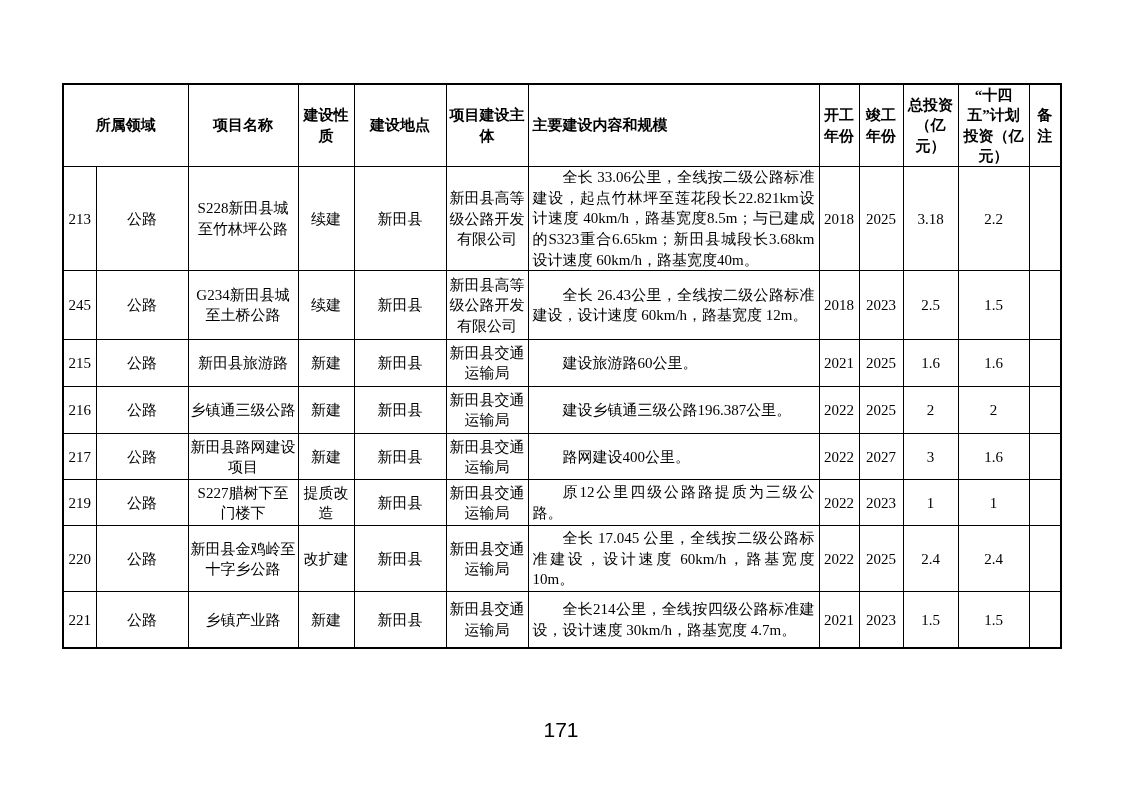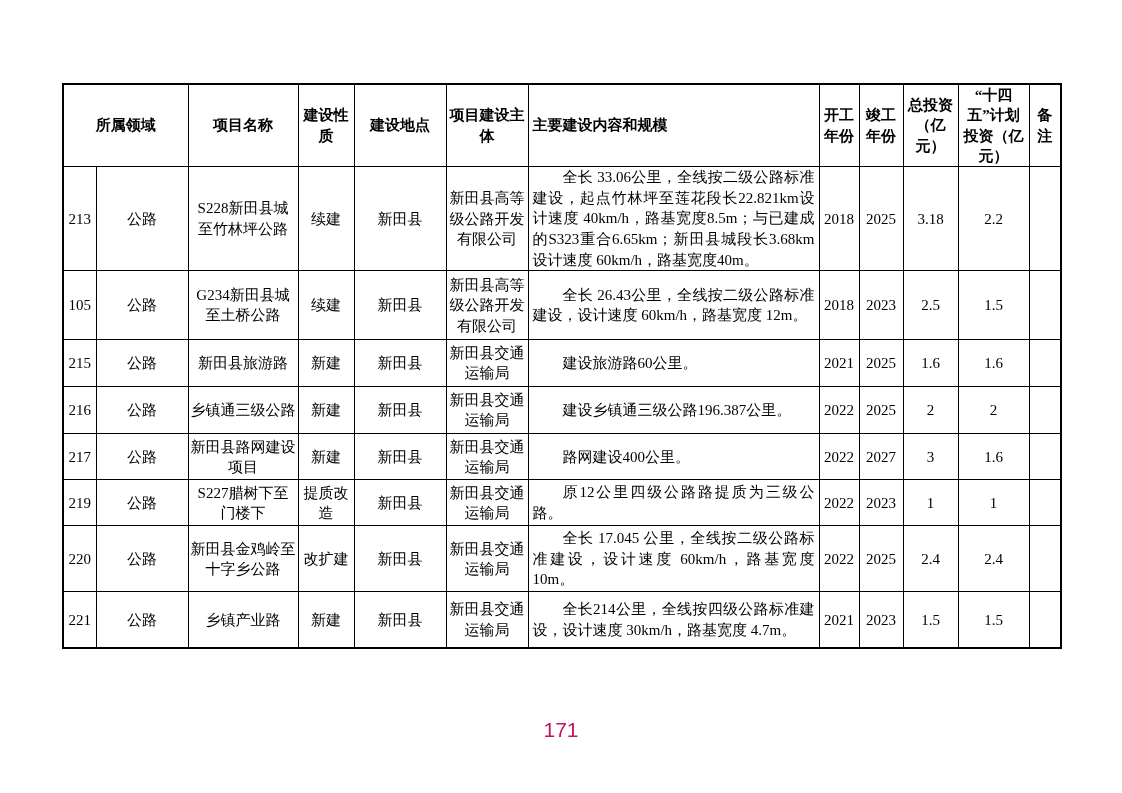--- a/index.html
+++ b/index.html
@@ -53,21 +53,21 @@
     line-height: 1.38;
   }
   .page-num {
     position: absolute;
     left: 0;
     right: 0;
     top: 718px;
     text-align: center;
     font-family: "Liberation Sans", "DejaVu Sans", sans-serif;
     font-size: 21px;
-    color: #be185d;
+    color: #000000;
   }
 </style>
 </head>
 <body>
 
 <div class="sheet">
 
   <table class="projects">
     <colgroup>
       <col style="width:33px">
@@ -107,21 +107,21 @@
           <td>新田县</td>
           <td>新田县高等级公路开发有限公司</td>
           <td class="content">全长 33.06公里，全线按二级公路标准建设，起点竹林坪至莲花段长22.821km设计速度 40km/h，路基宽度8.5m；与已建成的S323重合6.65km；新田县城段长3.68km设计速度 60km/h，路基宽度40m。</td>
           <td>2018</td>
           <td>2025</td>
           <td>3.18</td>
           <td>2.2</td>
           <td></td>
         </tr>
         <tr style="height: 69px;">
-          <td>105</td>
+          <td>245</td>
           <td>公路</td>
           <td>G234新田县城至土桥公路</td>
           <td>续建</td>
           <td>新田县</td>
           <td>新田县高等级公路开发有限公司</td>
           <td class="content">全长 26.43公里，全线按二级公路标准建设，设计速度 60km/h，路基宽度 12m。</td>
           <td>2018</td>
           <td>2023</td>
           <td>2.5</td>
           <td>1.5</td>

